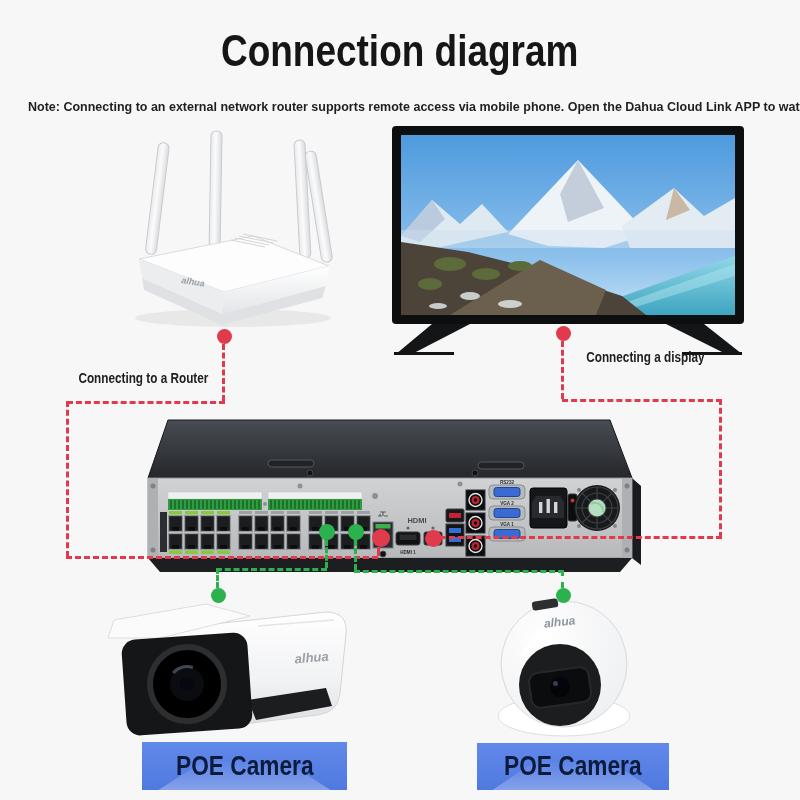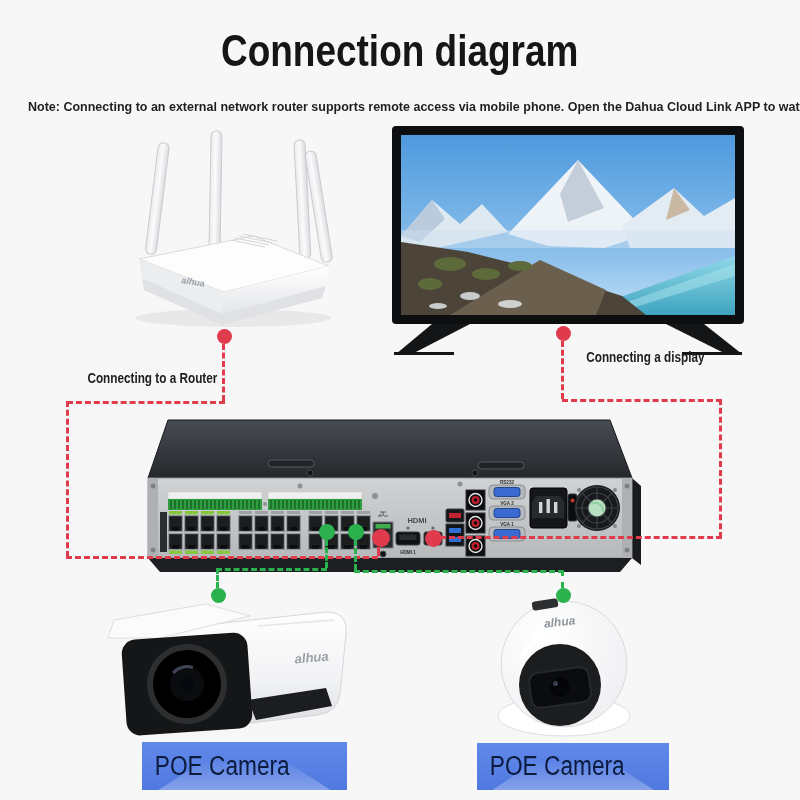--- a/index.html
+++ b/index.html
@@ -24,23 +24,23 @@
   svg.illus{position:absolute;z-index:2;}
 
   .lv{position:absolute;width:0;border-left:3px dashed var(--red);z-index:4;}
   .lh{position:absolute;height:0;border-top:3px dashed var(--red);z-index:4;}
   .lv.green,.lh.green{border-color:var(--green);}
   .dot{position:absolute;width:15px;height:15px;border-radius:50%;background:var(--red);z-index:5;}
   .dot.green{background:var(--green);}
   .marker{position:absolute;width:18px;height:18px;border-radius:50%;background:var(--red);z-index:5;}
   .marker.green{background:var(--green);width:16px;height:16px;}
 
-  .cam-label{position:absolute;display:flex;align-items:center;justify-content:flex-start;
+  .cam-label{position:absolute;display:flex;align-items:center;justify-content:center;
              background:linear-gradient(180deg,#6189ea 0%,#5079e0 100%);
-             color:var(--navy);font-weight:400;font-size:27px;z-index:6;overflow:hidden;}
+             color:var(--navy);font-weight:700;font-size:27px;z-index:6;overflow:hidden;}
   .cam-label::before{content:"";position:absolute;left:0;right:0;bottom:0;height:60%;
              background:linear-gradient(180deg,rgba(255,255,255,.02),rgba(255,255,255,.30));
              clip-path:polygon(30% 0,70% 0,92% 100%,8% 100%);pointer-events:none;}
   .cam-label .cond{position:relative;z-index:1;}
 </style>
 </head>
 <body>
 
 <div id="stage">
 
@@ -381,21 +381,21 @@
   <div class="marker green" style="left:348px;top:524px;"></div>
   <div class="lv green" style="left:325px;top:540px;height:28px;"></div>
   <div class="lh green" style="left:216px;top:568px;width:111px;"></div>
   <div class="lv green" style="left:216px;top:568px;height:20px;"></div>
   <div class="dot green" style="left:211px;top:588px;"></div>
   <div class="lv green" style="left:354px;top:540px;height:30px;"></div>
   <div class="lh green" style="left:354px;top:570px;width:210px;"></div>
   <div class="lv green" style="left:561px;top:570px;height:18px;"></div>
   <div class="dot green" style="left:556px;top:588px;"></div>
 
-  <div class="conn-label" style="left:72px;top:370px;width:160px;">
+  <div class="conn-label" style="left:63px;top:370px;width:160px;">
     <span class="cond">Connecting to a Router</span>
   </div>
   <div class="conn-label" style="left:570px;top:349px;width:150px;">
     <span class="cond">Connecting a display</span>
   </div>
 
   <div class="cam-label" style="left:142px;top:742px;width:205px;height:48px;">
     <span class="cond">POE Camera</span>
   </div>
   <div class="cam-label" style="left:477px;top:743px;width:192px;height:47px;">

